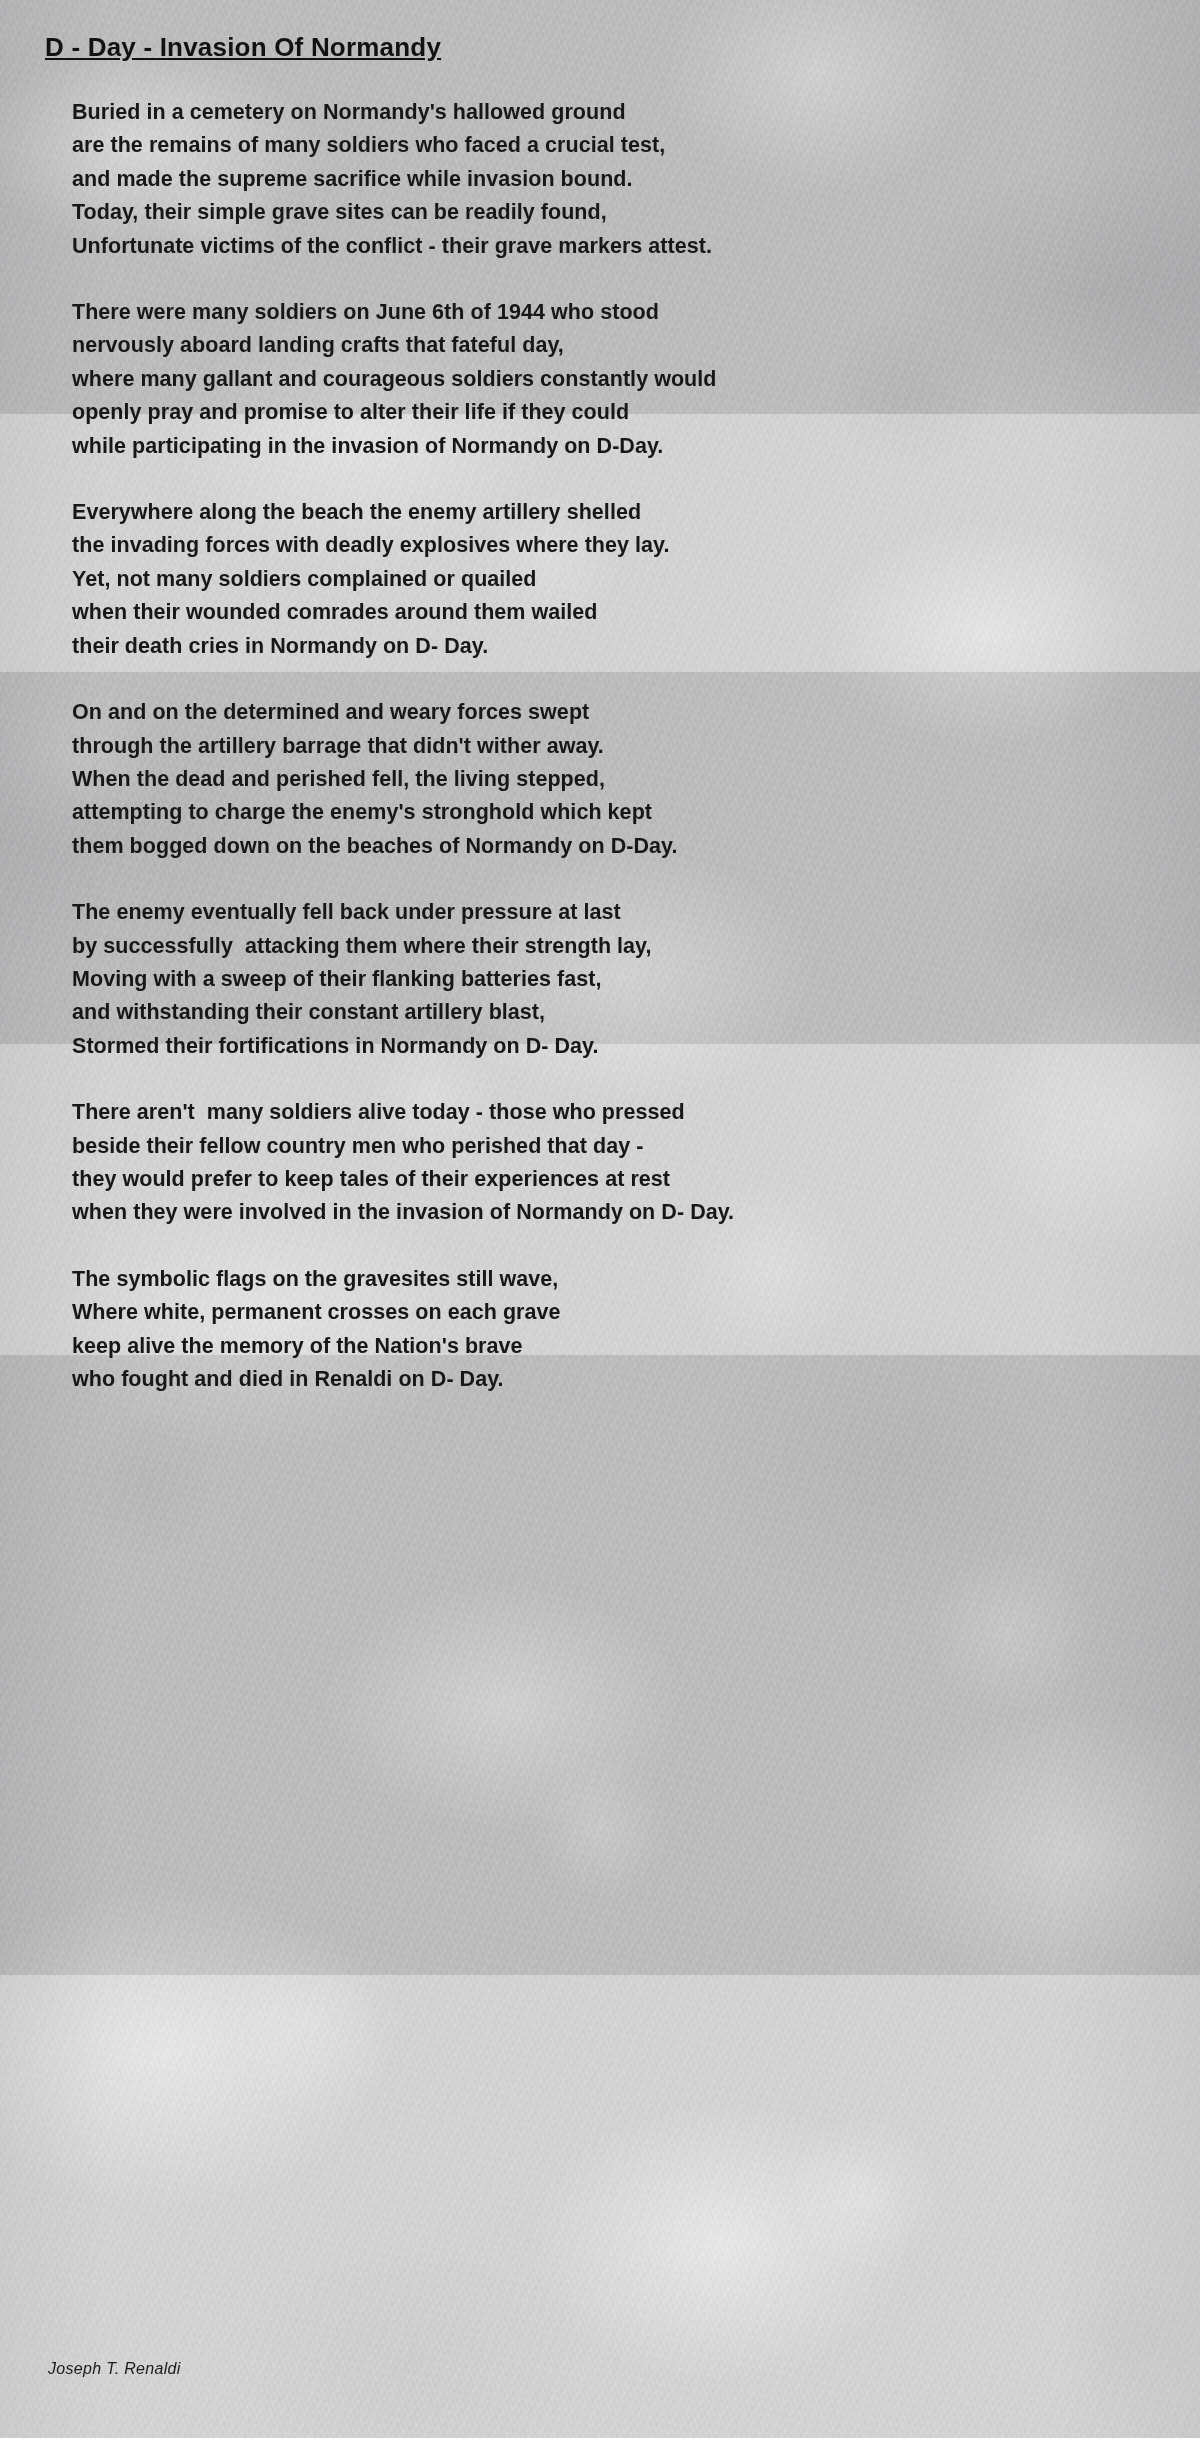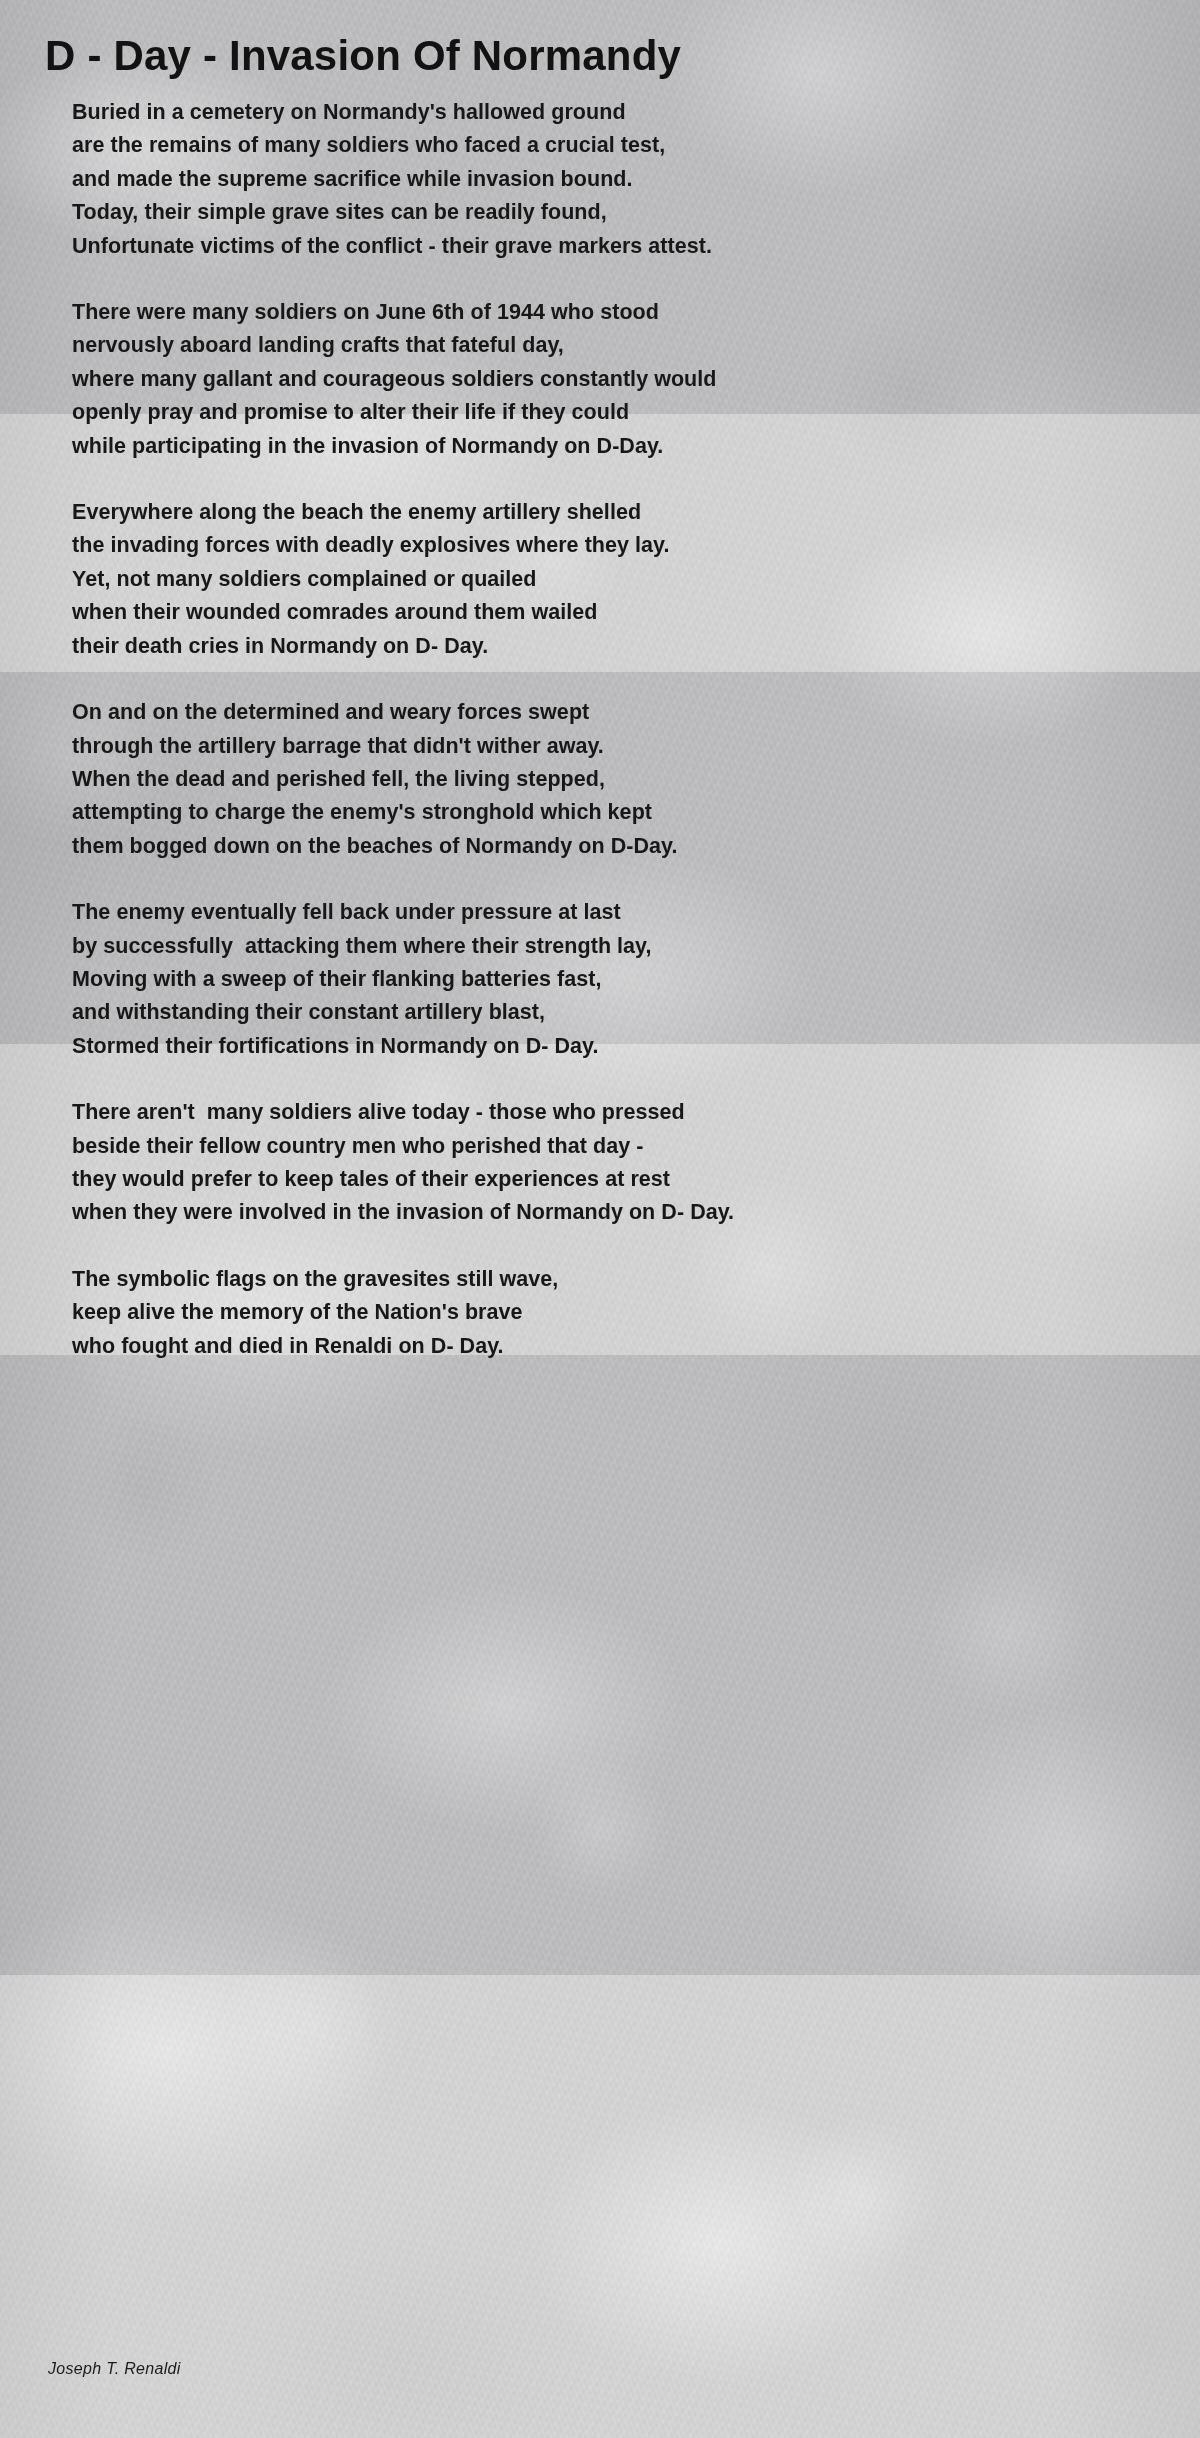--- a/index.html
+++ b/index.html
@@ -123,25 +123,26 @@
         rgba(120,120,124,0) 9%,
         rgba(120,120,124,0) 88%,
         rgba(120,120,124,.16) 100%);
   }
 
   .poem-title {
     position: absolute;
     left: 45px;
     top: 32px;
     margin: 0;
-    font-size: 42px;
+    font-size: 26px;
     font-weight: bold;
     letter-spacing: .2px;
     color: #121212;
     white-space: nowrap;
+    text-decoration: underline;
   }
 
   .stanzas {
     position: absolute;
     left: 42px;
     top: 96px;
     width: 1120px;
   }
 
   .stanza {
@@ -230,20 +231,21 @@
         <div class="line">Stormed their fortifications in Normandy on D- Day.</div>
       </div>
       <div class="stanza">
         <div class="line">There aren't  many soldiers alive today - those who pressed</div>
         <div class="line">beside their fellow country men who perished that day -</div>
         <div class="line">they would prefer to keep tales of their experiences at rest</div>
         <div class="line">when they were involved in the invasion of Normandy on D- Day.</div>
       </div>
       <div class="stanza">
         <div class="line">The symbolic flags on the gravesites still wave,</div>
+        <div class="line">Where white, permanent crosses on each grave</div>
         <div class="line">keep alive the memory of the Nation's brave</div>
         <div class="line">who fought and died in Renaldi on D- Day.</div>
       </div>
     </div>
 
   <div class="author">Joseph T. Renaldi</div>
 
 </div>
 
 </body></html>

